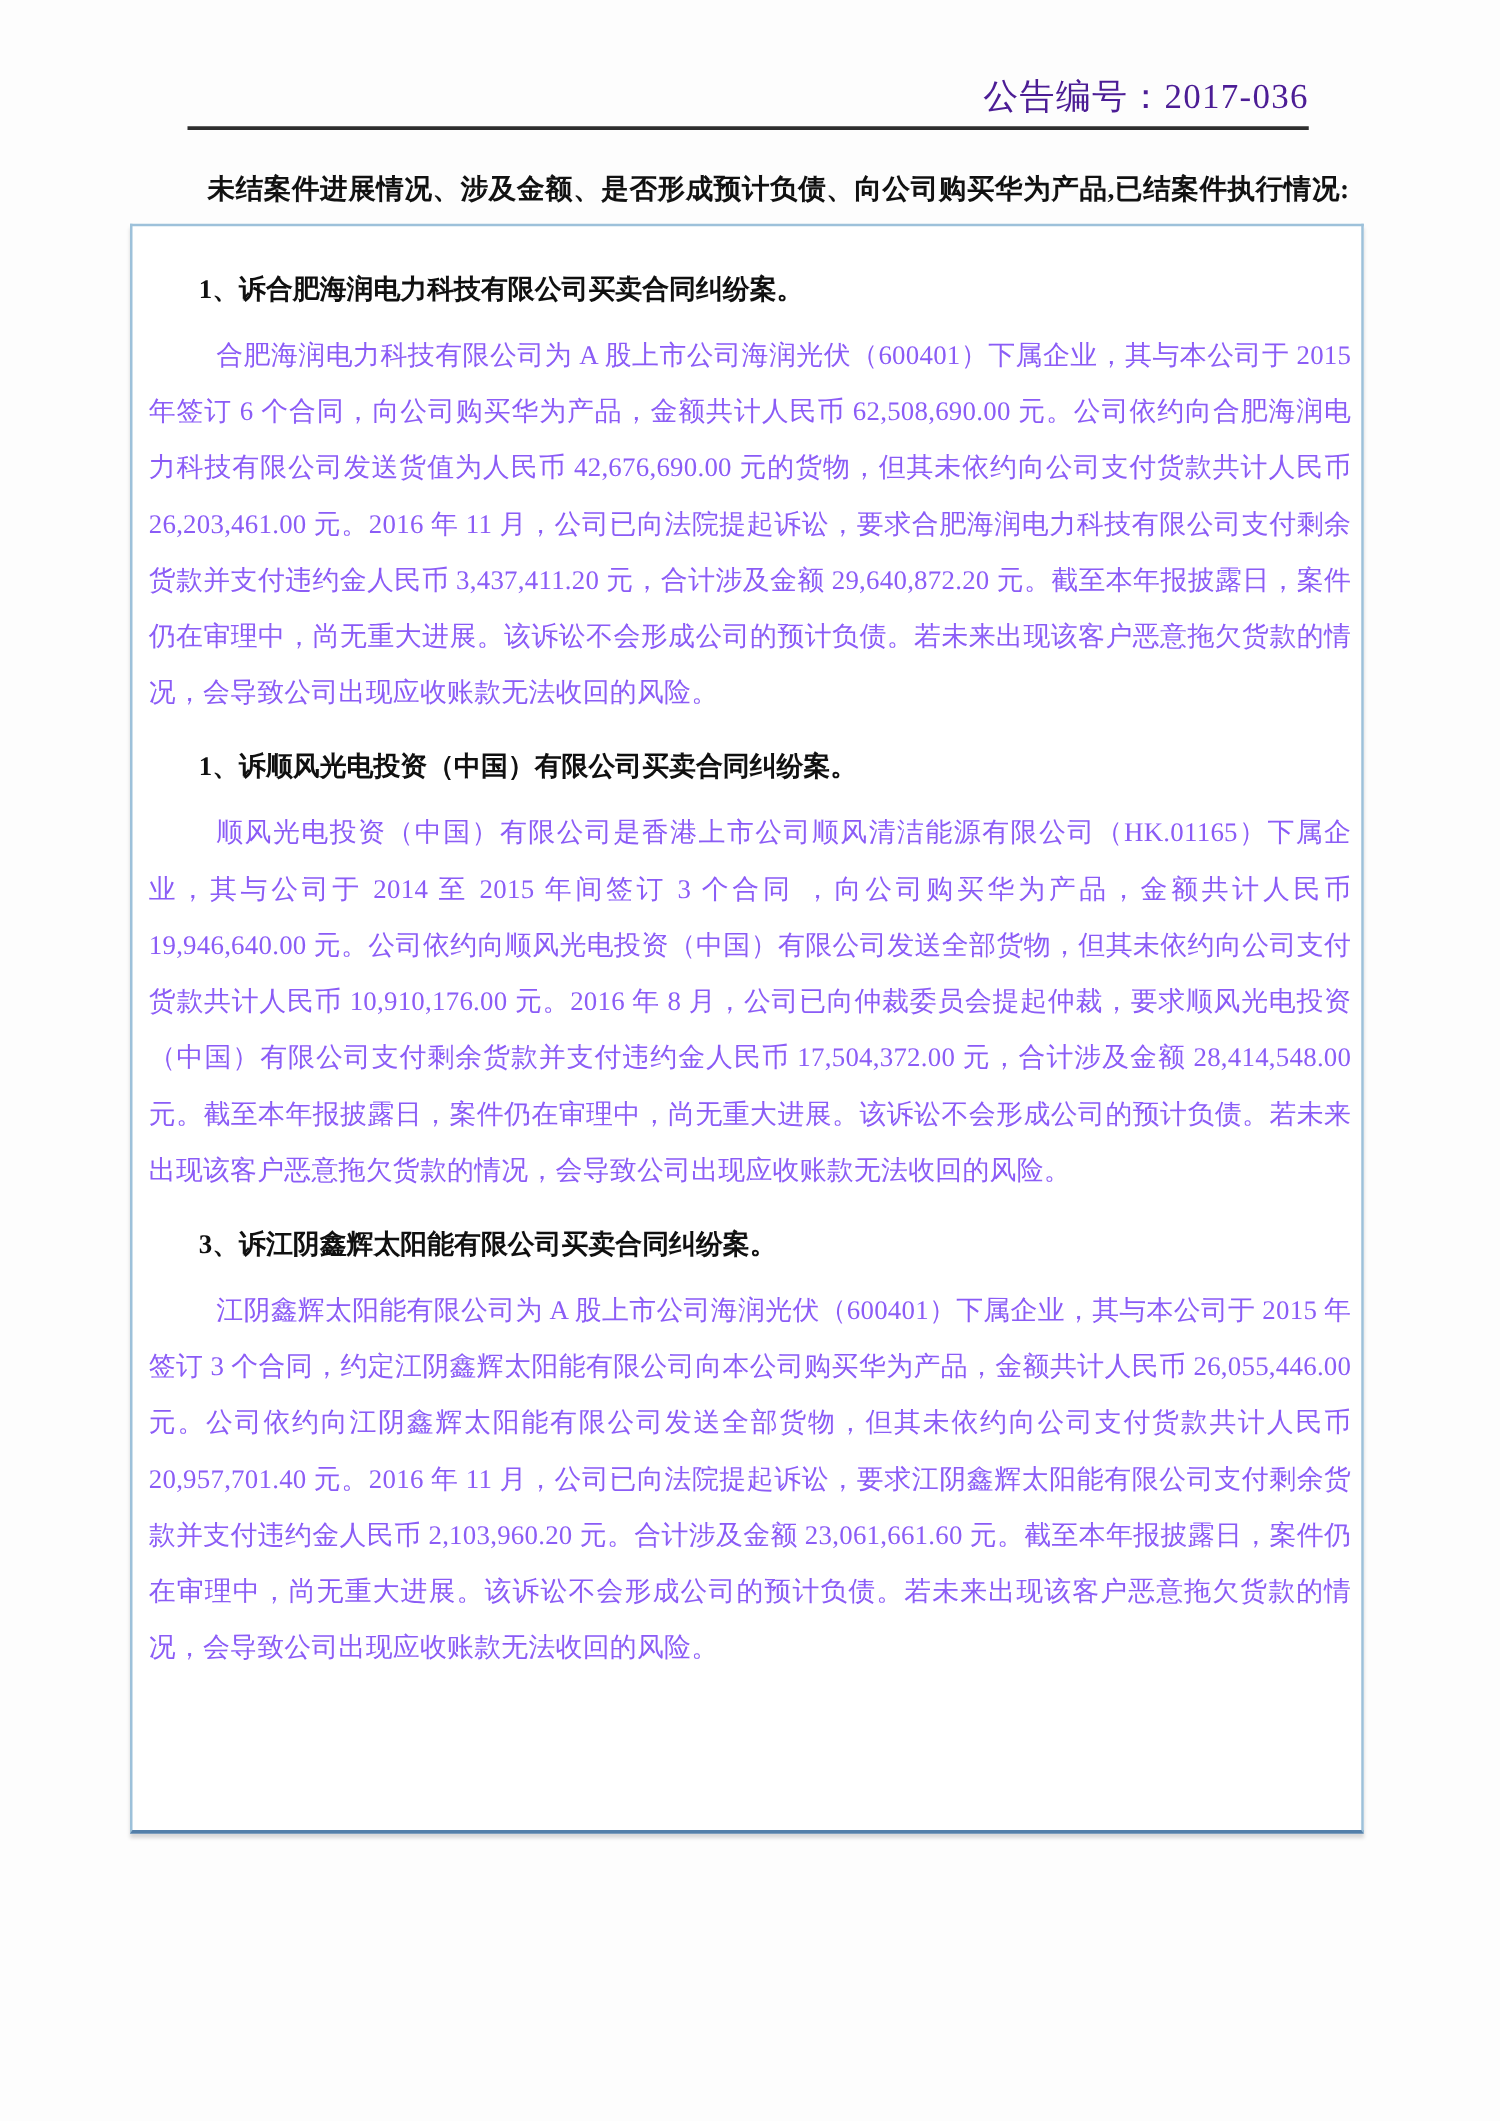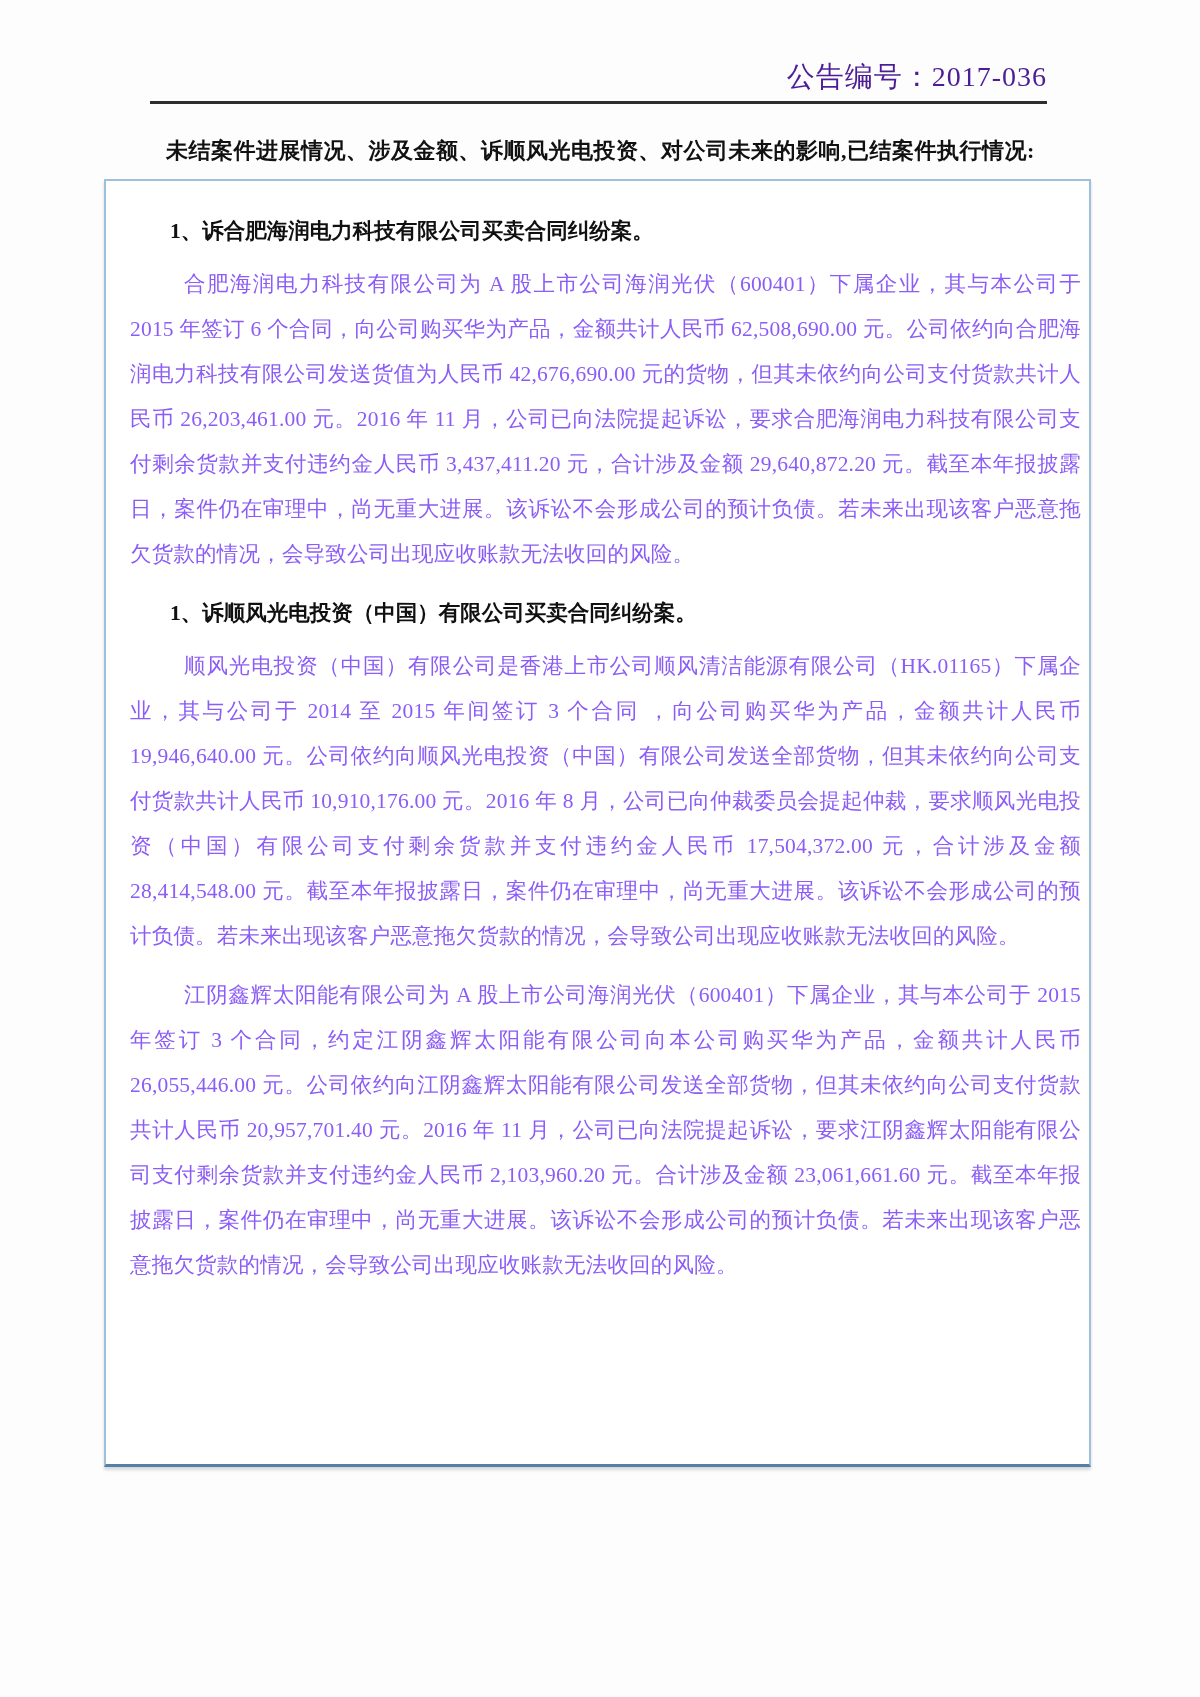--- a/index.html
+++ b/index.html
@@ -53,21 +53,21 @@
     position: absolute;
     left: 104px;
     top: 179px;
     width: 987px;
     min-height: 1288px;
     box-sizing: border-box;
     background: #ffffff;
     border: 2px solid #9dc1da;
     border-bottom: 3px solid #537fa9;
     box-shadow: 0 3px 3px rgba(0,0,0,0.15);
-    padding: 14px 8px 18px 24px;
+    padding: 14px 8px 18px 13px;
   }
   .case-title {
     font-size: 21.5px;
     font-weight: 700;
     line-height: 45px;
     margin: 14px 0 8px 0;
     padding-left: 40px;
     color: #101010;
   }
   .case-body {
@@ -83,34 +83,35 @@
 </style>
 </head>
 <body>
 
 <div class="page">
 
   <div class="doc-number">公告编号：2017-036</div>
 
   <div class="header-rule"></div>
 
-  <div class="intro-heading">未结案件进展情况、涉及金额、诉顺风光电投资、对公司未来的影响,已结案件执行情况:</div>
+  <div class="intro-heading">未结案件进展情况、涉及金额、是否形成预计负债、向公司购买华为产品,已结案件执行情况:</div>
 
   <div class="cases-panel">
 
     <div>
       <div class="case-title">1、诉合肥海润电力科技有限公司买卖合同纠纷案。</div>
       <p class="case-body">合肥海润电力科技有限公司为 A 股上市公司海润光伏（600401）下属企业，其与本公司于 2015 年签订 6 个合同，向公司购买华为产品，金额共计人民币 62,508,690.00 元。公司依约向合肥海润电力科技有限公司发送货值为人民币 42,676,690.00 元的货物，但其未依约向公司支付货款共计人民币 26,203,461.00 元。2016 年 11 月，公司已向法院提起诉讼，要求合肥海润电力科技有限公司支付剩余货款并支付违约金人民币 3,437,411.20 元，合计涉及金额 29,640,872.20 元。截至本年报披露日，案件仍在审理中，尚无重大进展。该诉讼不会形成公司的预计负债。若未来出现该客户恶意拖欠货款的情况，会导致公司出现应收账款无法收回的风险。</p>
     </div>
 
     <div>
       <div class="case-title">1、诉顺风光电投资（中国）有限公司买卖合同纠纷案。</div>
       <p class="case-body">顺风光电投资（中国）有限公司是香港上市公司顺风清洁能源有限公司（HK.01165）下属企业，其与公司于 2014 至 2015 年间签订 3 个合同 ，向公司购买华为产品，金额共计人民币 19,946,640.00 元。公司依约向顺风光电投资（中国）有限公司发送全部货物，但其未依约向公司支付货款共计人民币 10,910,176.00 元。2016 年 8 月，公司已向仲裁委员会提起仲裁，要求顺风光电投资（中国）有限公司支付剩余货款并支付违约金人民币 17,504,372.00 元，合计涉及金额 28,414,548.00 元。截至本年报披露日，案件仍在审理中，尚无重大进展。该诉讼不会形成公司的预计负债。若未来出现该客户恶意拖欠货款的情况，会导致公司出现应收账款无法收回的风险。</p>
     </div>
 
     <div>
+      <div class="case-title">3、诉江阴鑫辉太阳能有限公司买卖合同纠纷案。</div>
       <p class="case-body">江阴鑫辉太阳能有限公司为 A 股上市公司海润光伏（600401）下属企业，其与本公司于 2015 年签订 3 个合同，约定江阴鑫辉太阳能有限公司向本公司购买华为产品，金额共计人民币 26,055,446.00 元。公司依约向江阴鑫辉太阳能有限公司发送全部货物，但其未依约向公司支付货款共计人民币 20,957,701.40 元。2016 年 11 月，公司已向法院提起诉讼，要求江阴鑫辉太阳能有限公司支付剩余货款并支付违约金人民币 2,103,960.20 元。合计涉及金额 23,061,661.60 元。截至本年报披露日，案件仍在审理中，尚无重大进展。该诉讼不会形成公司的预计负债。若未来出现该客户恶意拖欠货款的情况，会导致公司出现应收账款无法收回的风险。</p>
     </div>
 
 
   </div>
 
 </div>
 
 </body></html>

